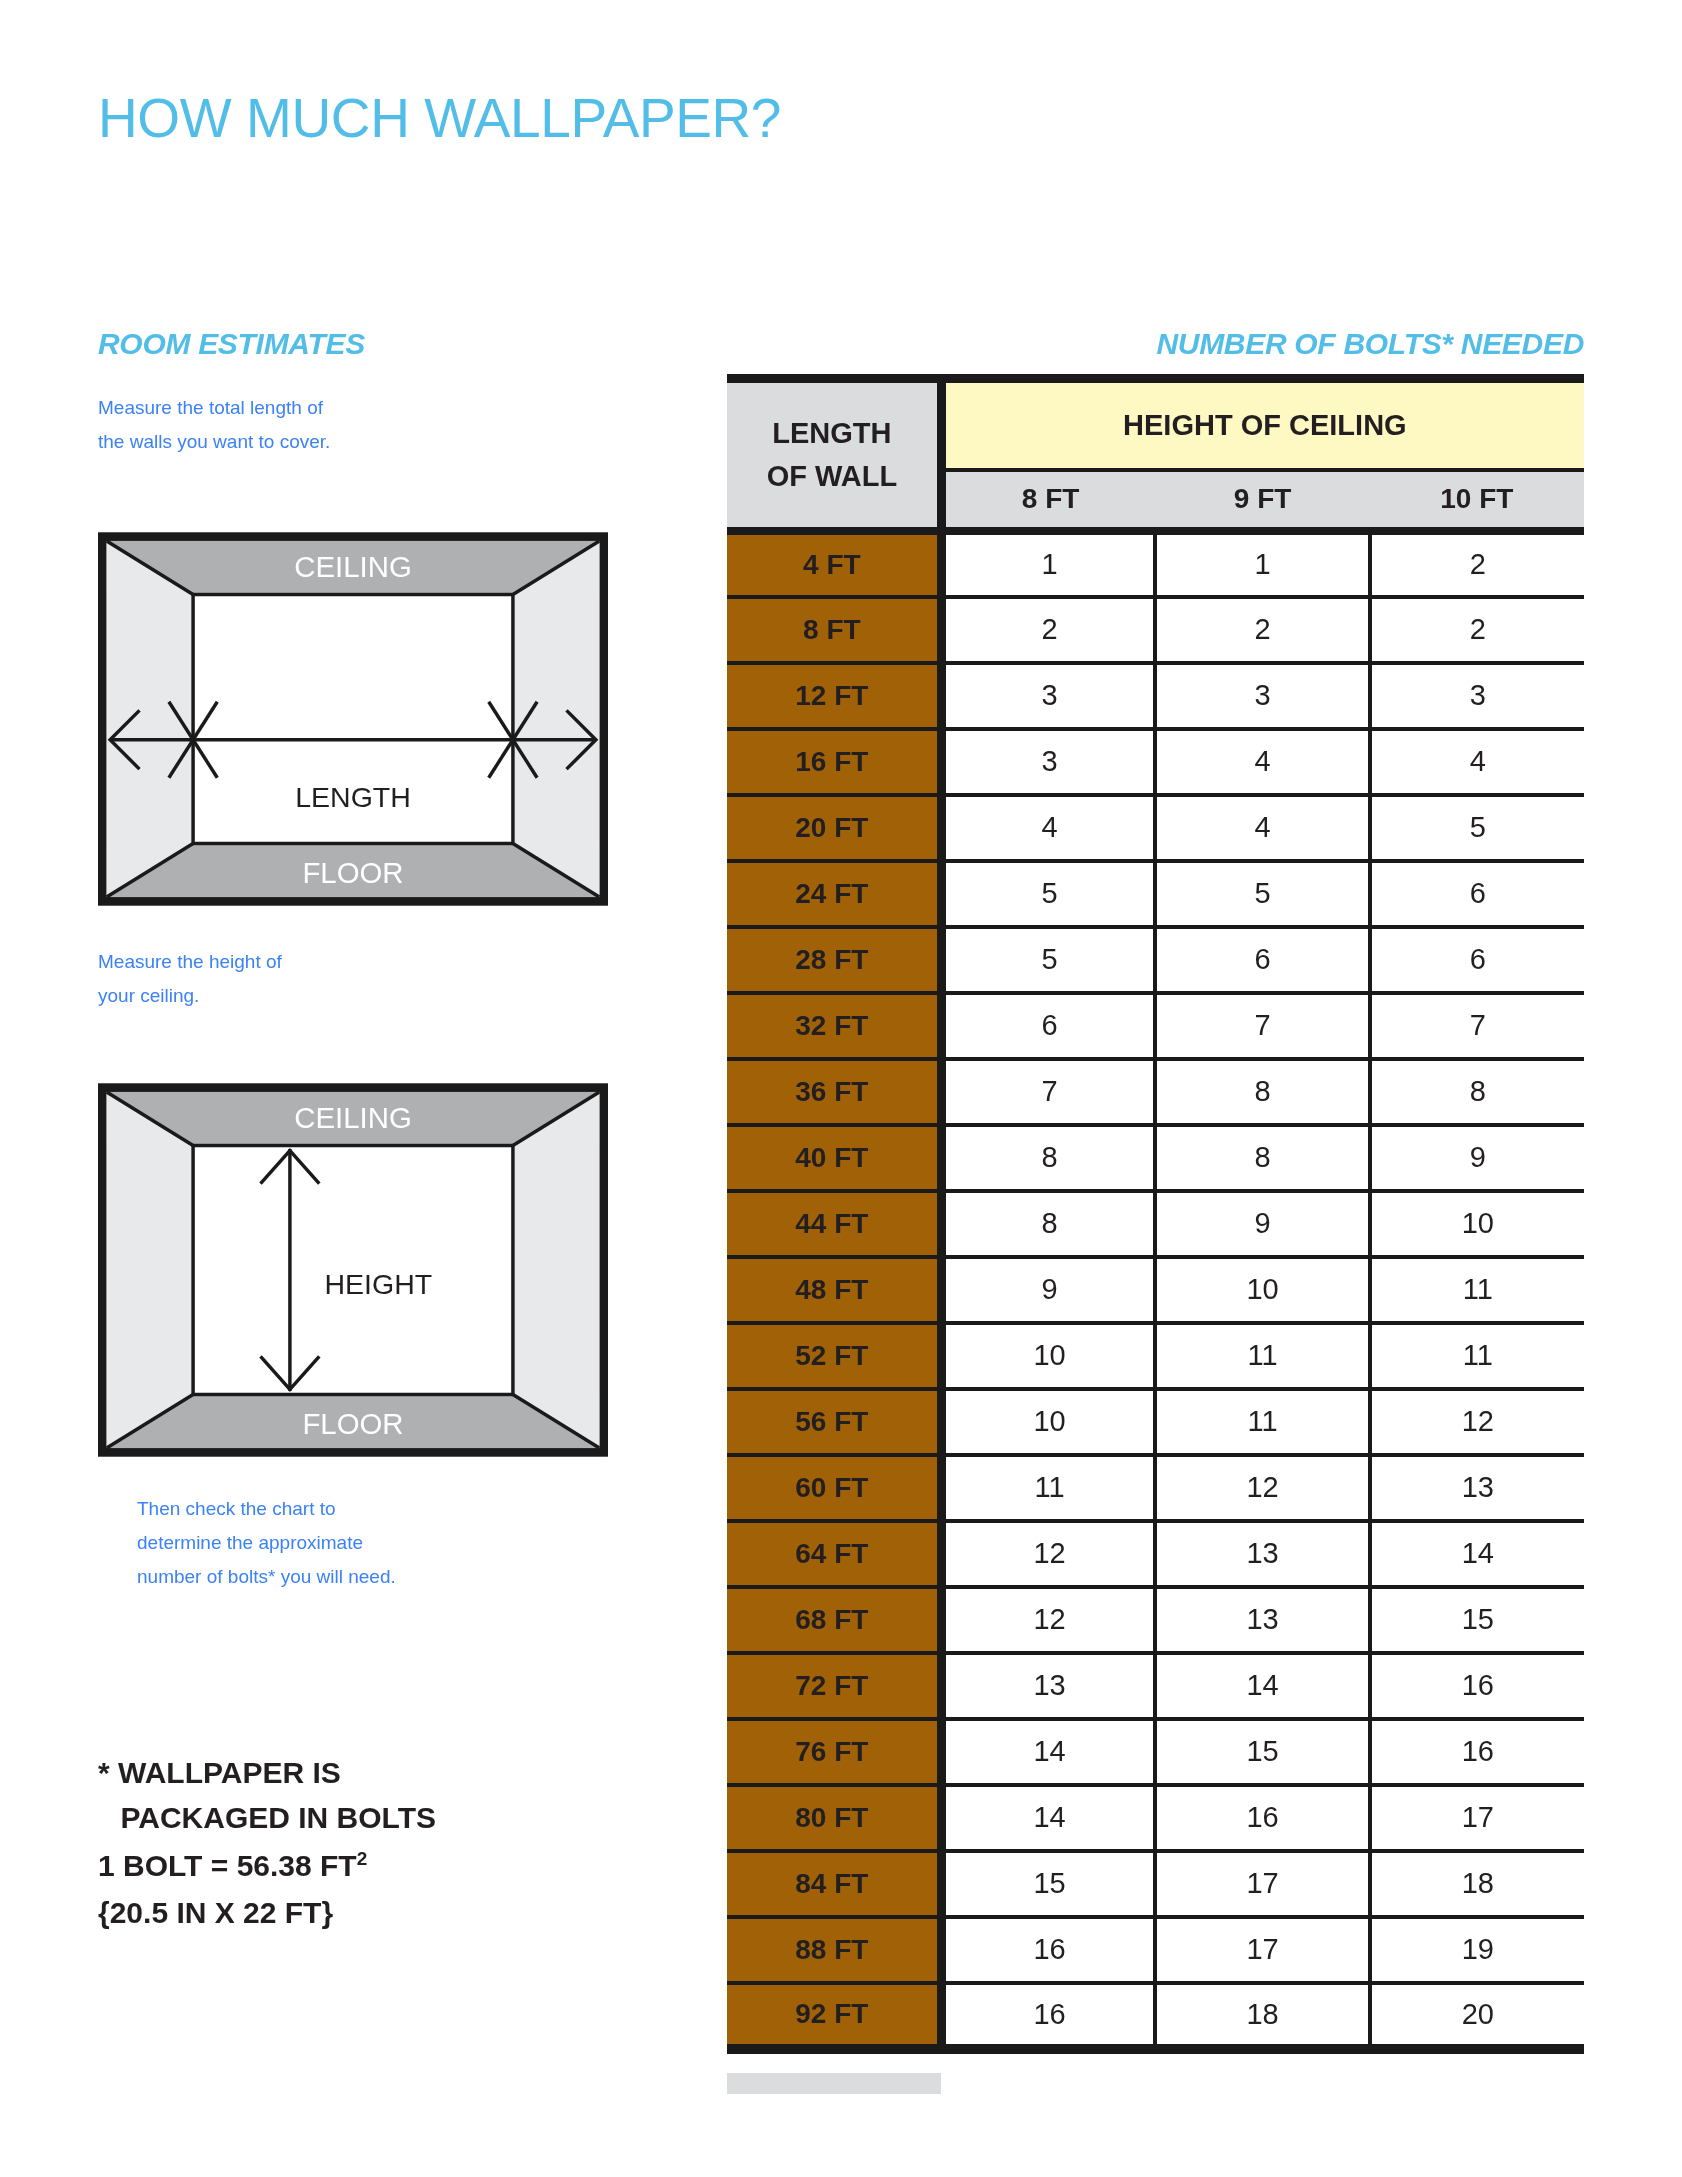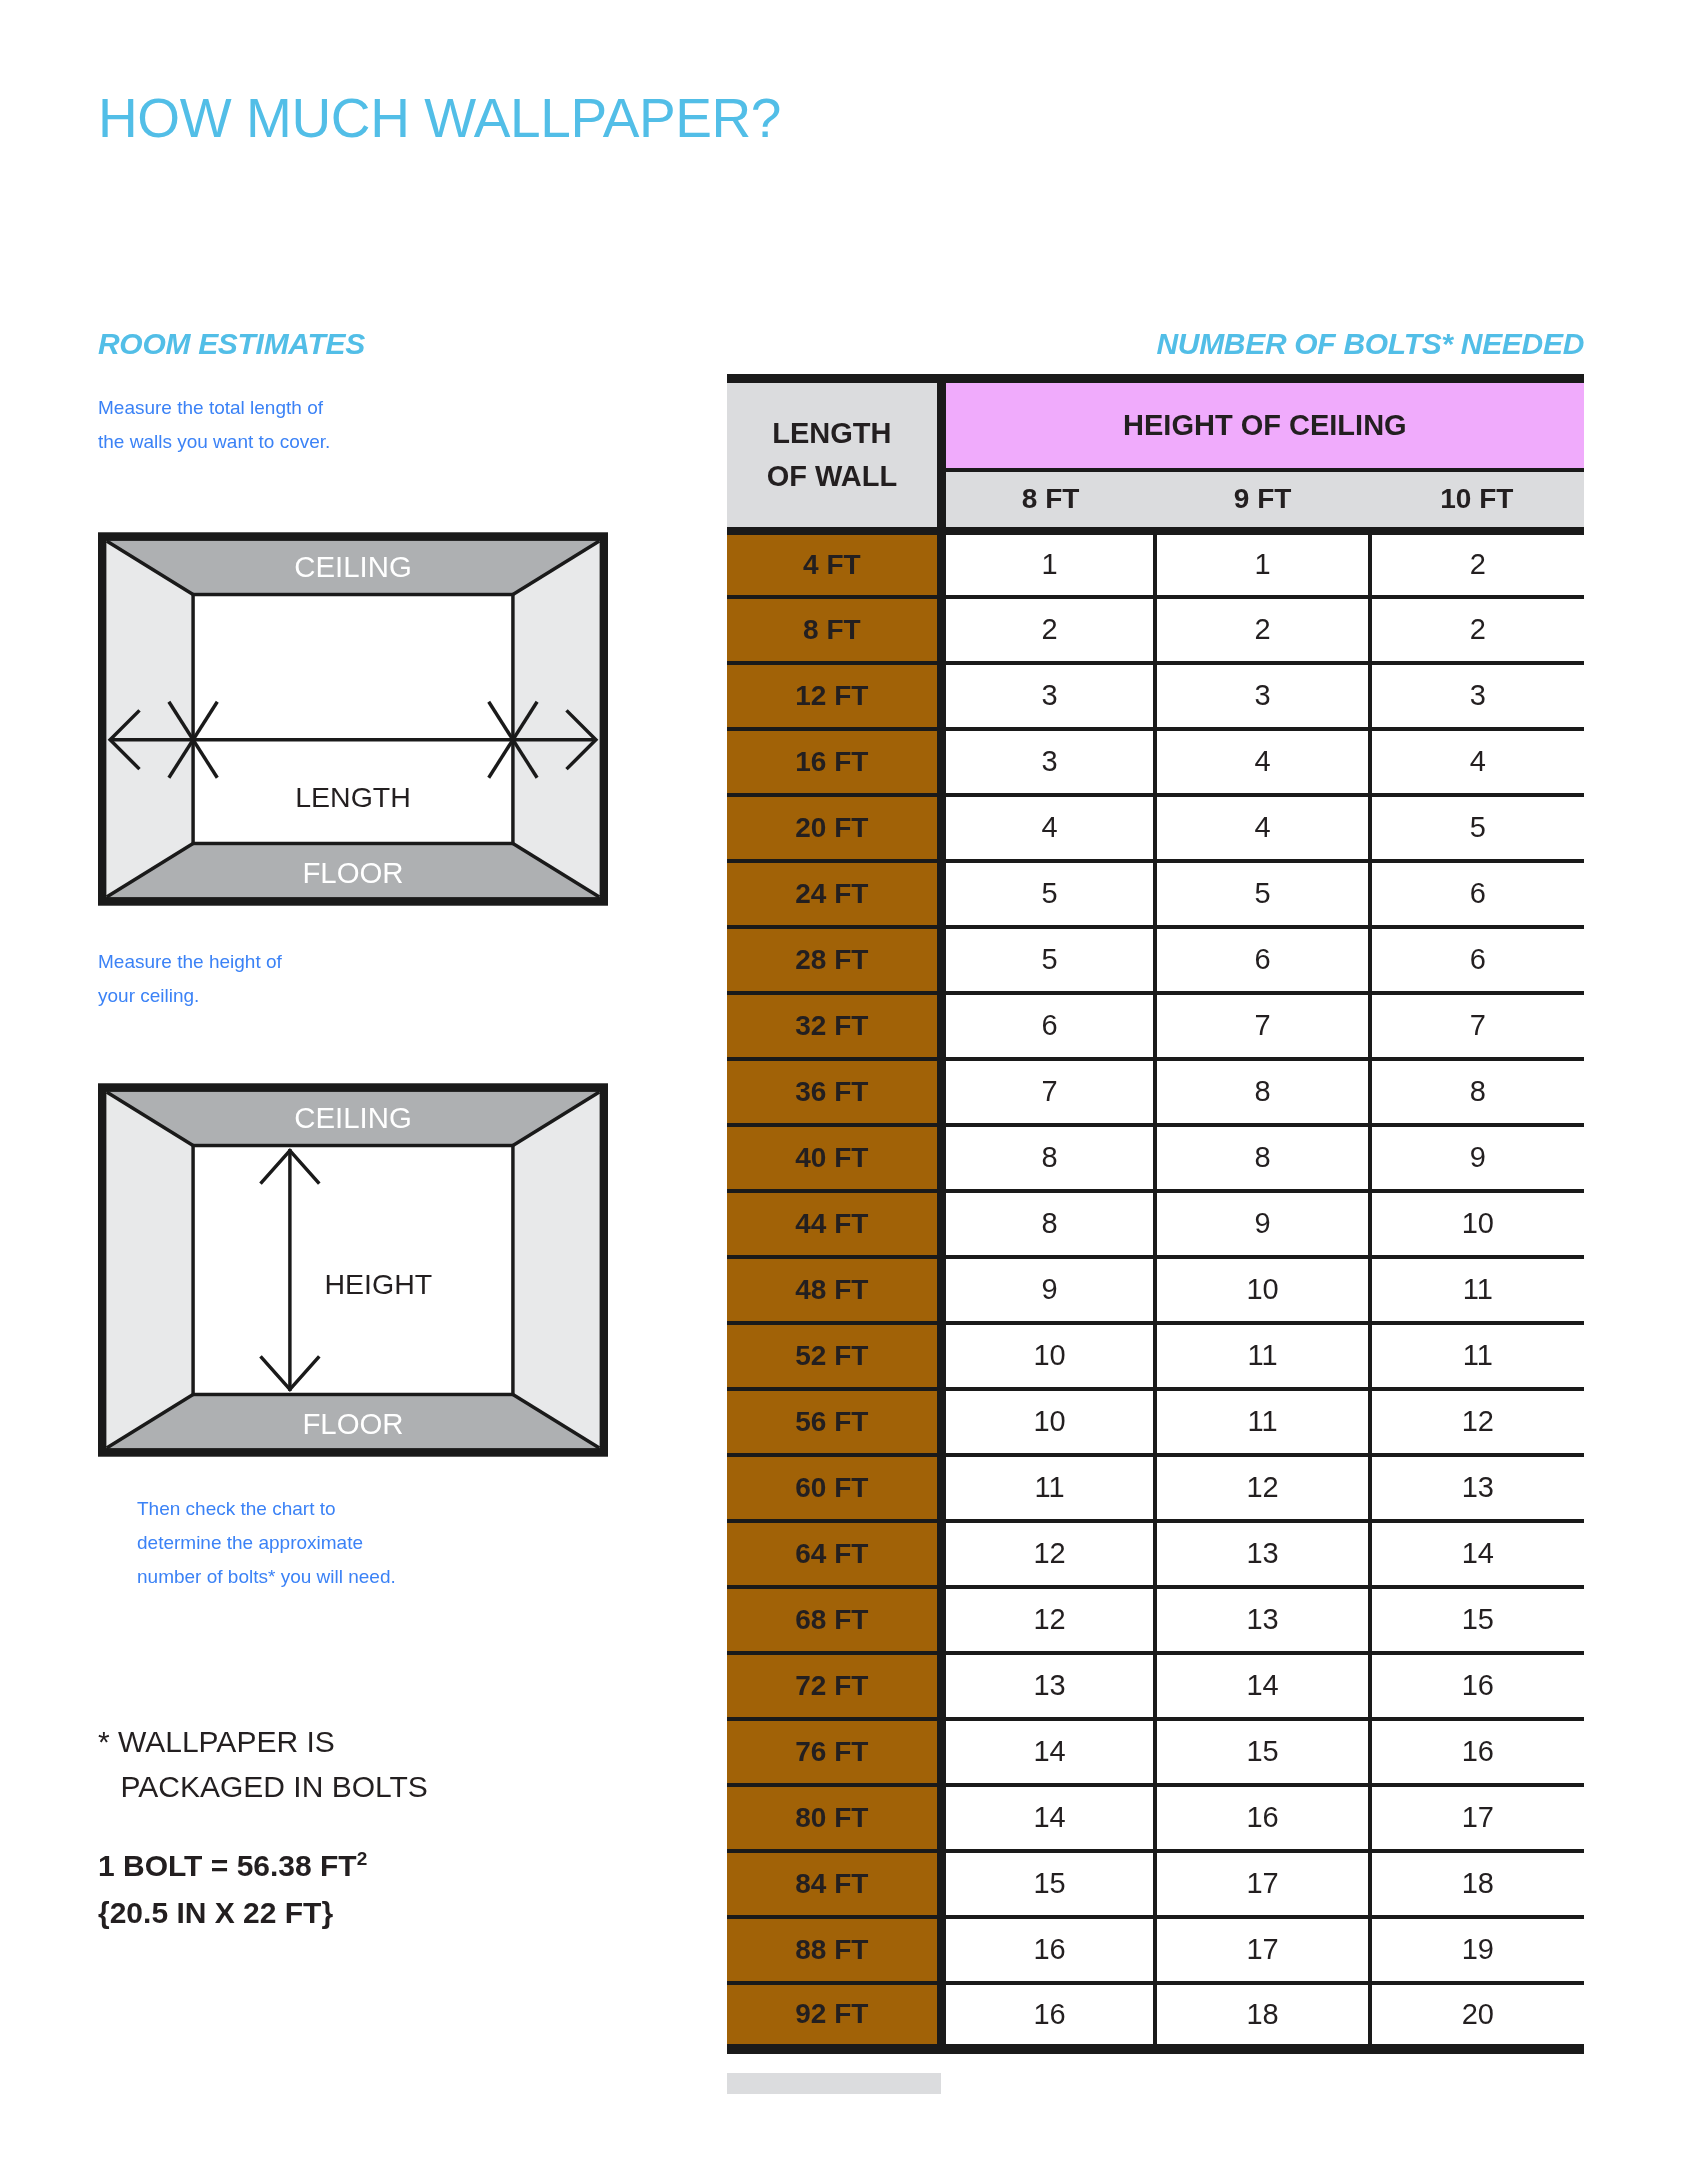--- a/index.html
+++ b/index.html
@@ -15,21 +15,21 @@
     left:98px; top:86px;
     font-size:55px; font-weight:400; letter-spacing:-0.4px;
     color:#52BEE7;
   }
   .section-head {
     font-size:30px; font-weight:700; color:#52BEE7; letter-spacing:-0.3px;font-style:italic;
   }
   .para {
     font-size:19px; line-height:34px; white-space:pre-line; color:#3b82f6;
   }
-  .foot-block { font-size:30px; font-weight:400; line-height:45px; }
+  .foot-block { font-size:30px; font-weight:700; line-height:45px;margin-top:31px; }
   .foot-indent { padding-left:22.5px; }
   .eq-block { font-size:30px; font-weight:700; line-height:47px; }
   .sup { font-size:19px; vertical-align:super; }
 
   
   .bolt-heading-wrap { left:727px; top:327px; width:857px; text-align:right; }
   table.bolt-table {
     position:absolute; left:727px; top:374px; width:857px;
     border-collapse:collapse; table-layout:fixed;
     border-top:9.5px solid #1A1A1A;
@@ -38,21 +38,21 @@
   .bolt-table th, .bolt-table td { text-align:center; vertical-align:middle; }
   .bolt-table col.c-rowhead { width:214px; }
   .bolt-table col.c-data { width:214px; }
 
   .bolt-table th.rowaxis {
     background:#DBDCDE; border-right:9.5px solid #1A1A1A;
     border-bottom:8.6px solid #1A1A1A;
     font-size:29px; font-weight:700; white-space:pre-line; line-height:43px;
   }
   .bolt-table th.group {
-    background:#f0abfc; height:91px;
+    background:#fef9c3; height:91px;
     border-bottom:4.3px solid #1A1A1A;
     font-size:29px; font-weight:700;
   }
   .bolt-table tr.colheads th {
     background:#DBDCDE; height:61px;
     border-bottom:8.6px solid #1A1A1A;
     font-size:28px; font-weight:700;
   }
   .bolt-table tbody tr { height:66px; }
   .bolt-table tbody th {

